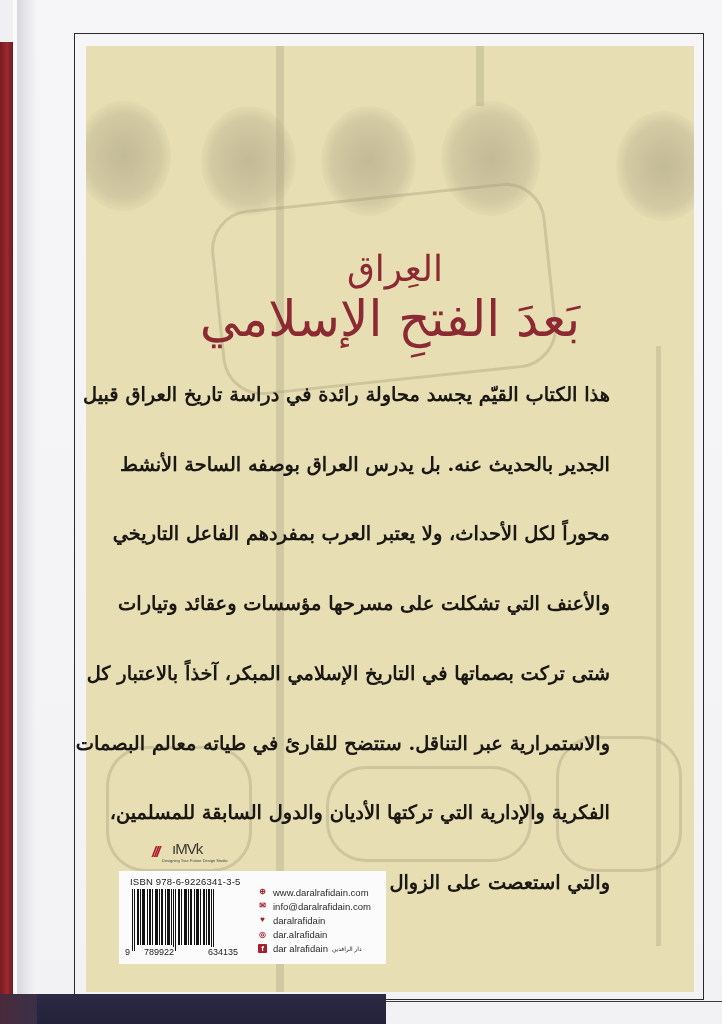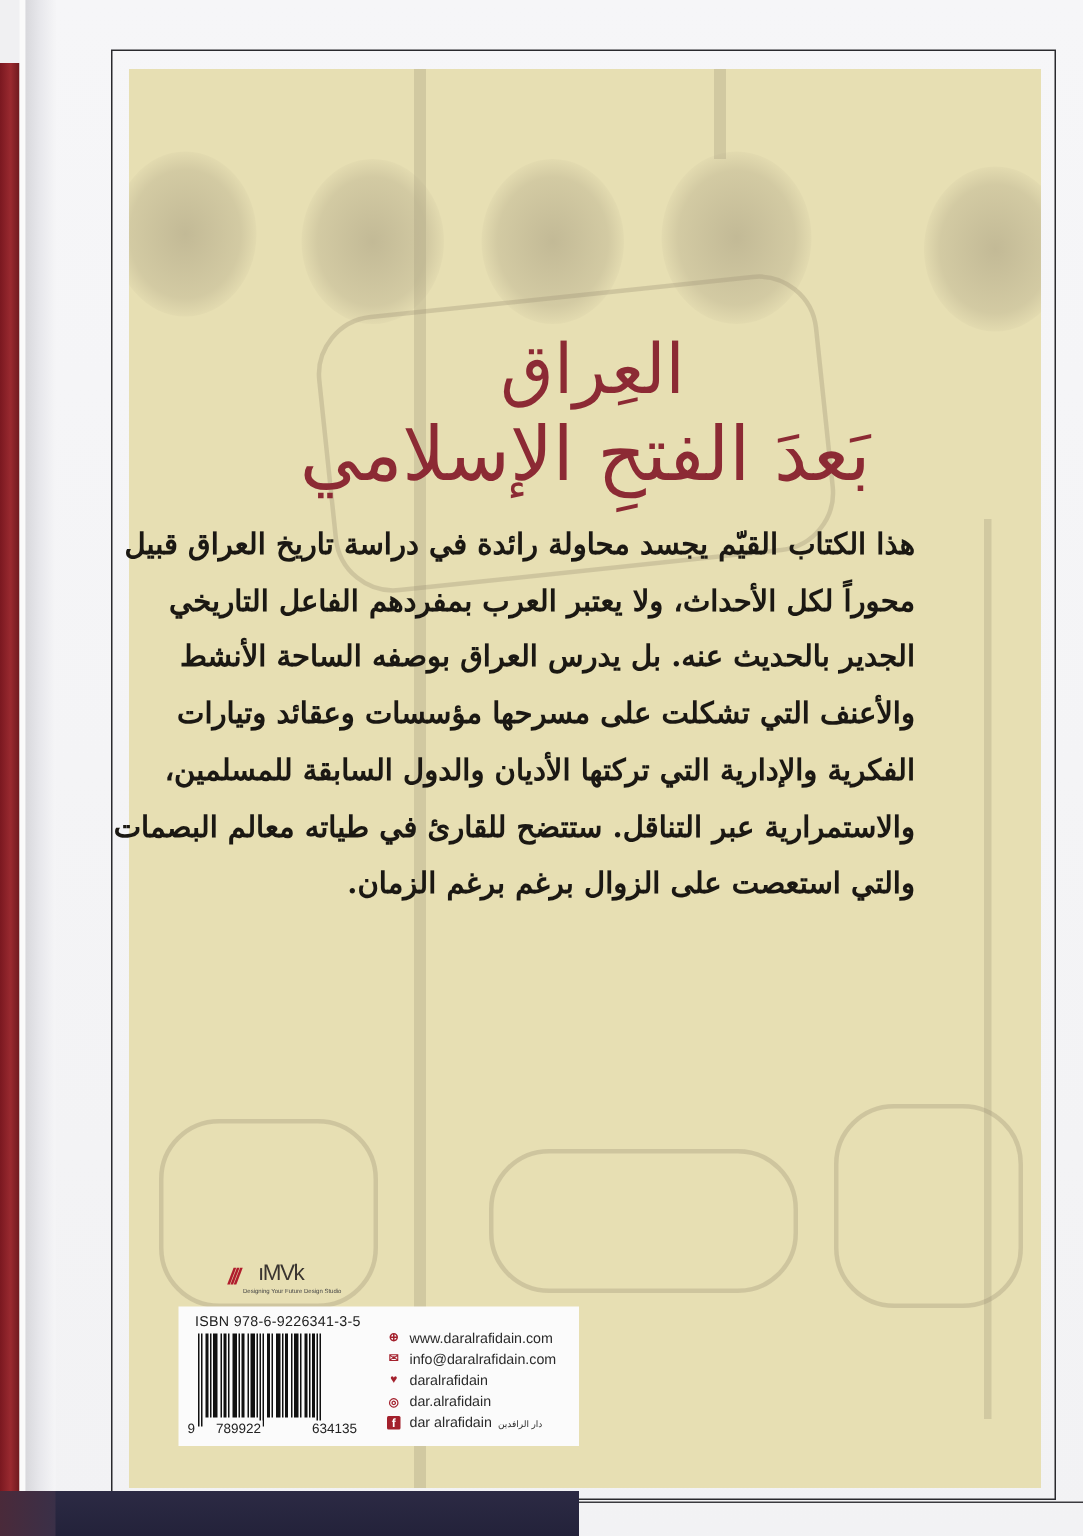--- a/index.html
+++ b/index.html
@@ -50,31 +50,31 @@
     position: absolute; border: 3px solid rgba(160,150,120,0.35); border-radius: 40px;
   }
   
   .title {
     position: absolute; right: 0; left: 0; top: 175px;
     text-align: center; direction: rtl;
     color: #8c2a34;
     font-family: "DejaVu Serif", serif;
     line-height: 1.12;
   }
-  .title .l1 { display: block; font-size: 46px; padding-left: 10px; }
+  .title .l1 { display: block; font-size: 36px; padding-left: 10px; margin-top: 28px; }
   .title .l2 { display: block; font-size: 50px; margin-top: 2px; }
   
   .blurb {
     position: absolute; left: 145px; width: 465px; top: 344px;
     direction: rtl; text-align: justify; text-align-last: right;
     font-family: "DejaVu Serif", serif;
     font-size: 19.4px; line-height: 37.7px; color: #1b1813;
     font-weight: bold;
   }
-  .blurb .ln { display: block; text-align: justify; text-align-last: justify; white-space: nowrap; }
+  .blurb .ln { display: block; text-align: justify; text-align-last: justify; white-space: nowrap; margin-top: 32px; }
   .blurb .ln.last { text-align-last: right; }
   
   .logo { position: absolute; left: 152px; top: 838px; width: 70px; height: 24px; }
   .logo .slashes { position: absolute; left: 0; top: 5px; color: #b01c2c; font-weight: bold; font-style: italic; font-size: 15px; letter-spacing: -2px; font-family: "Liberation Sans", sans-serif; }
   .logo .mark { position: absolute; left: 20px; top: 2px; color: #3a3530; font-size: 15px; font-family: "Liberation Sans", sans-serif; letter-spacing: -1px; }
   .logo .tag { position: absolute; left: 10px; top: 20px; font-size: 4px; color: #444; white-space: nowrap; font-family: "Liberation Sans", sans-serif; }
   
   .infobox {
     position: absolute; left: 119px; top: 871px; width: 267px; height: 93px;
     background: #fbfbfb;
@@ -144,25 +144,26 @@
   <div class="cal" style="left:470px; top:690px; width:120px; height:130px;"></div>
 
   <div class="title">
     <span class="l1">العِراق</span>
     <span class="l2">بَعدَ الفتحِ الإسلامي</span>
   </div>
 </div>
 
 <div class="blurb">
   <span class="ln">هذا الكتاب القيّم يجسد محاولة رائدة في دراسة تاريخ العراق قبيل</span>
+  <span class="ln">الجدير بالحديث عنه. بل يدرس العراق بوصفه الساحة الأنشط</span>
   <span class="ln">محوراً لكل الأحداث، ولا يعتبر العرب بمفردهم الفاعل التاريخي</span>
-  <span class="ln">الجدير بالحديث عنه. بل يدرس العراق بوصفه الساحة الأنشط</span>
   <span class="ln">والأعنف التي تشكلت على مسرحها مؤسسات وعقائد وتيارات</span>
+  <span class="ln">شتى تركت بصماتها في التاريخ الإسلامي المبكر، آخذاً بالاعتبار كل</span>
+  <span class="ln">والاستمرارية عبر التناقل. ستتضح للقارئ في طياته معالم البصمات</span>
   <span class="ln">الفكرية والإدارية التي تركتها الأديان والدول السابقة للمسلمين،</span>
-  <span class="ln">والاستمرارية عبر التناقل. ستتضح للقارئ في طياته معالم البصمات</span>
   <span class="ln last">والتي استعصت على الزوال برغم برغم الزمان.</span>
 </div>
 
 <div class="logo">
   <span class="slashes">///</span>
   <span class="mark">ıMVk</span>
   <span class="tag">Designing Your Future Design Studio</span>
 </div>
 
 <div class="infobox">

